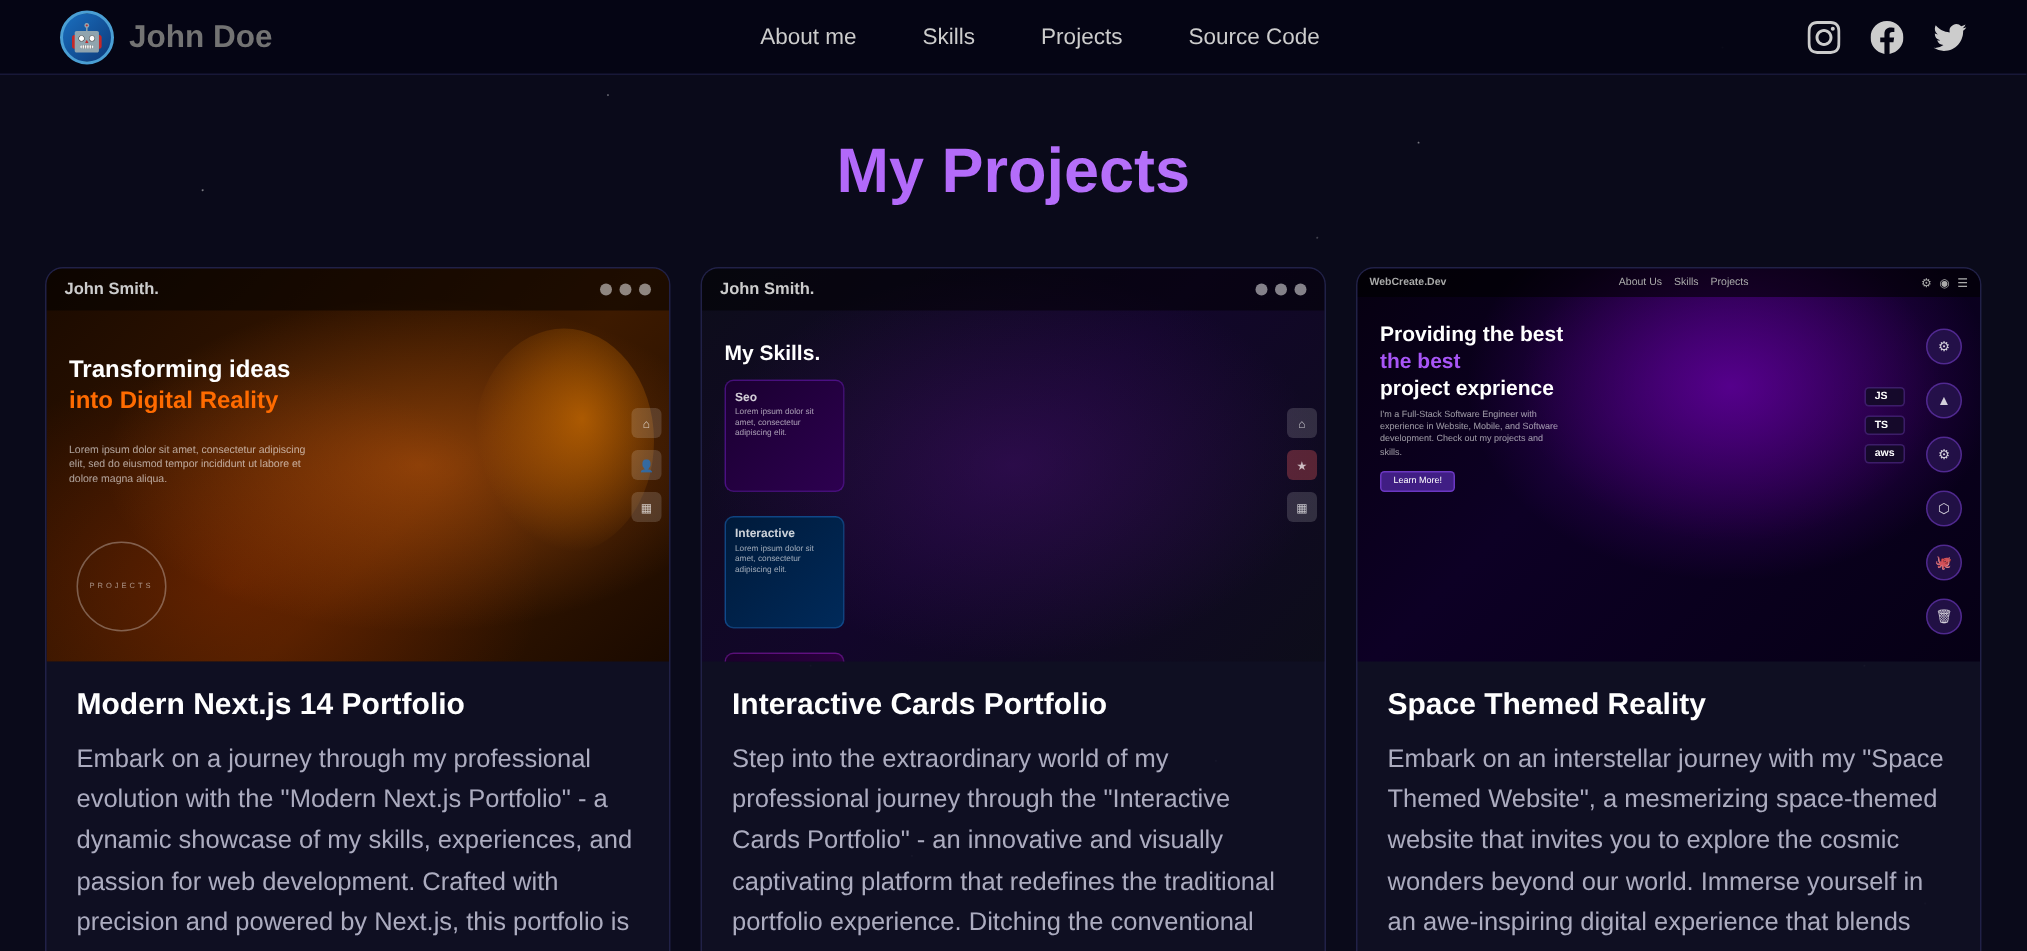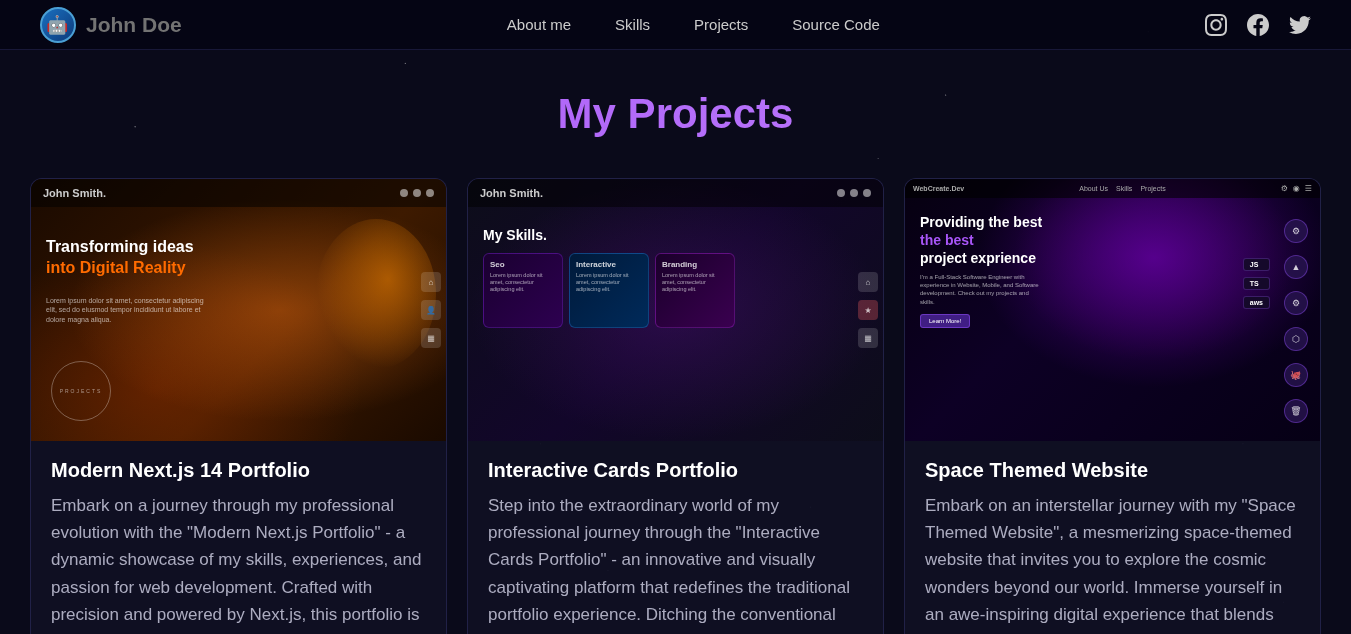--- a/index.html
+++ b/index.html
@@ -283,22 +283,23 @@
 
     .thumb-skills-title {
       padding: 20px 15px 10px;
       font-size: 14px;
       font-weight: 700;
       color: #fff;
     }
 
     .thumb-skill-cards {
       display: flex;
-      gap: 6px;
+      gap: 16px;
       padding: 0 15px;
+      flex-direction: column;
     }
 
     .thumb-skill-card {
       width: 80px;
       height: 75px;
       border-radius: 6px;
       padding: 6px;
       font-size: 6px;
       color: rgba(255,255,255,0.8);
       position: relative;
@@ -621,19 +622,19 @@
           </div>
 
           <div class="thumb-3-tech-badges">
             <div class="tech-badge">JS</div>
             <div class="tech-badge">TS</div>
             <div class="tech-badge">aws</div>
           </div>
         </div>
       </div>
       <div class="project-info">
-        <h2 class="project-title">Space Themed Website</h2>
+        <h2 class="project-title">Space Themed Reality</h2>
         <p class="project-desc">Embark on an interstellar journey with my "Space Themed Website", a mesmerizing space-themed website that invites you to explore the cosmic wonders beyond our world. Immerse yourself in an awe-inspiring digital experience that blends cutting-edge design with the mysteries of the universe.</p>
       </div>
     </div>
 
   </div>
 </main>
 
 </body></html>

